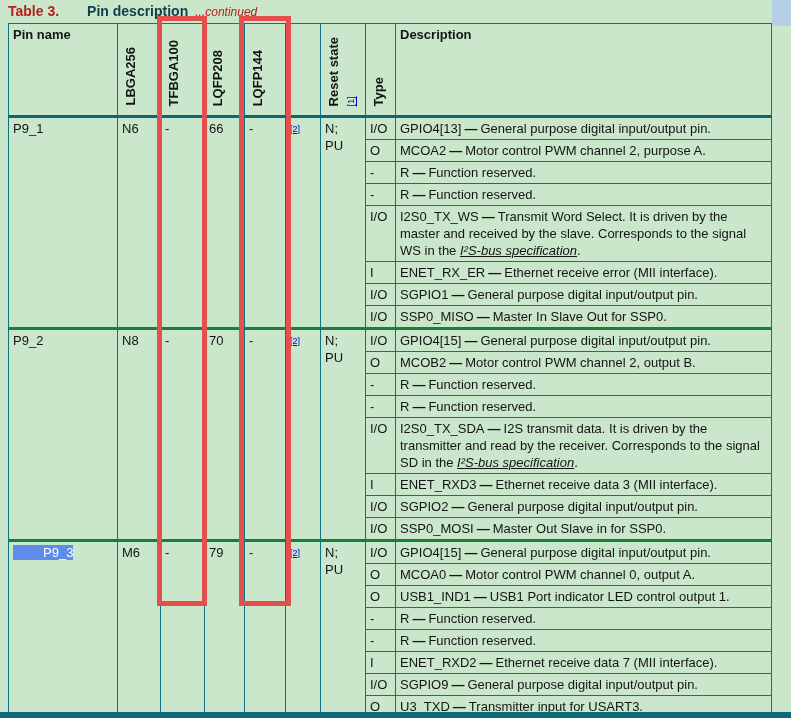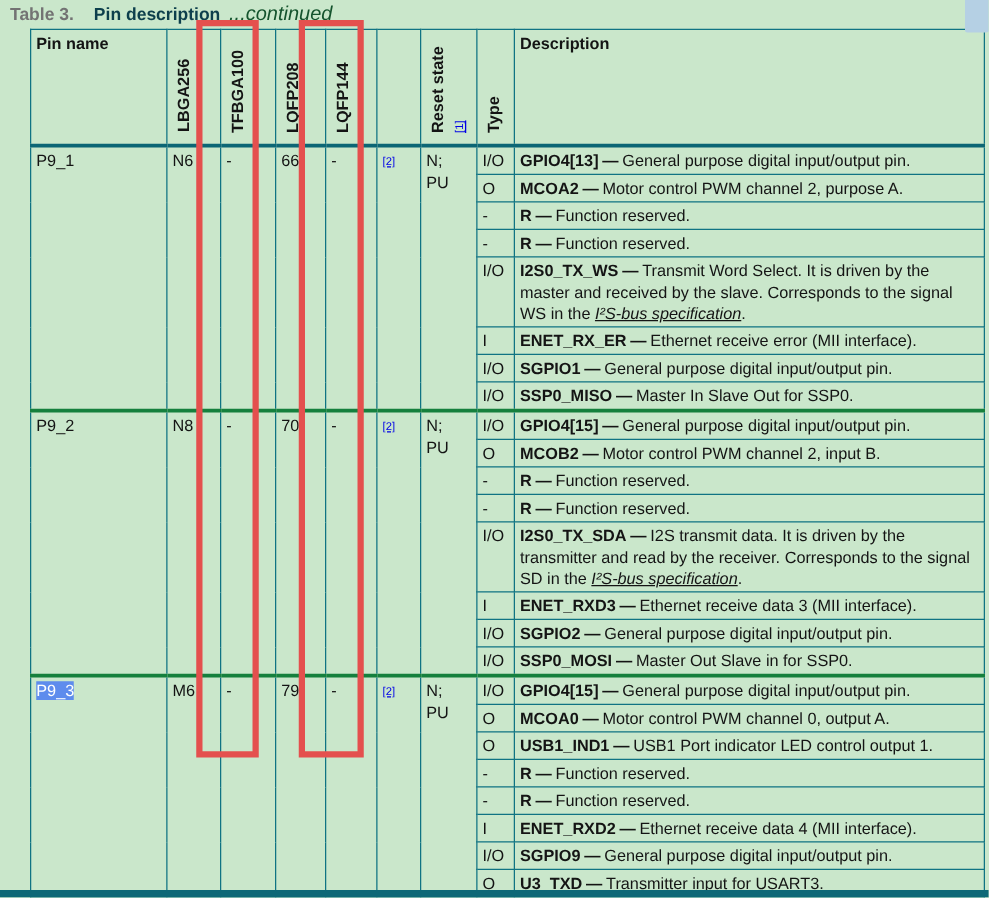--- a/index.html
+++ b/index.html
@@ -2,48 +2,48 @@
 <html><head>
 <meta charset="utf-8">
 <style>
   html,body { margin:0; padding:0; }
   body {
     width:791px; height:718px; overflow:hidden; position:relative;
     background:#cae7cb; font-family:"Liberation Sans", sans-serif; color:#141414;
   }
   
   .title { position:absolute; left:8px; top:3px; font-size:14px; white-space:nowrap; }
-  .t-label { color:#737373; font-weight:bold; }
-  .t-name  { color:#0d3f4c; font-weight:bold; margin-left:16px; }
-  .t-cont  { color:#14532d; font-style:italic; font-size:16px; margin-left:7px; }
+  .t-label { color:#b91c1c; font-weight:bold; }
+  .t-name  { color:#0d3f4c; font-weight:bold; margin-left:28px; }
+  .t-cont  { color:#b91c1c; font-style:italic; font-size:12px; margin-left:7px; }
 
   
   table.pins {
-    position:absolute; left:24px; top:23px; width:763px;
+    position:absolute; left:8px; top:23px; width:763px;
     border-collapse:collapse; table-layout:fixed;
   }
   td, th {
     border:1px solid #0f7383; vertical-align:top; text-align:left;
     padding:2px 2px 2px 4px; font-size:13px; line-height:17px;
     overflow:hidden; font-weight:normal; color:#141414;
   }
   thead th { height:86px; border-bottom:3px solid #0c6675; font-weight:bold; }
   th.h-rot { vertical-align:bottom; padding:0 0 5px 4px; }
   .vert {
     writing-mode:vertical-rl; transform:rotate(180deg);
     white-space:nowrap; font-weight:bold; display:inline-block;
   }
   tr.group-start > td { border-top:3px solid #15803d; }
   td.c-reset { white-space:pre-line; }
   td.c-fn { padding-top:1px; }
   .fnlink { color:#0000e6; font-size:9px; text-decoration:underline; font-weight:normal; }
-  .sig  { font-weight:bold; }
+  .sig  { font-weight:normal; }
   .dash { font-weight:bold; margin:0 3px; }
   .it   { font-style:italic;text-decoration:underline; }
-  .sel  { background:#5e8ced; color:#ffffff; }
+  .sel  { background:#5e8ced; color:#ffffff;padding-left:30px; }
 
   
   .hl {
     position:absolute; border:5px solid #e4504e; box-sizing:border-box;
     background:transparent; pointer-events:none; z-index:5;
   }
   #hl-tfbga { left:157px; top:16px; width:50px;  height:590px; }
   #hl-lqfp  { left:239px; top:16px; width:52px;  height:590px; }
   .bottom-bar {
     position:absolute; left:0; top:712px; width:791px; height:6px;
@@ -138,21 +138,21 @@
         <td rowspan="8">70</td>
         <td rowspan="8">-</td>
         <td class="c-fn" rowspan="8"><a class="fnlink" href="#">[2]</a></td>
         <td class="c-reset" rowspan="8">N;
 PU</td>
         <td class="c-type">I/O</td>
         <td class="c-desc"><span class="sig">GPIO4[15]</span><span class="dash">—</span><span>General purpose digital input/output pin.</span></td>
       </tr>
       <tr>
         <td class="c-type">O</td>
-        <td class="c-desc"><span class="sig">MCOB2</span><span class="dash">—</span><span>Motor control PWM channel 2, input B.</span></td>
+        <td class="c-desc"><span class="sig">MCOB2</span><span class="dash">—</span><span>Motor control PWM channel 2, output B.</span></td>
       </tr>
       <tr>
         <td class="c-type">-</td>
         <td class="c-desc"><span class="sig">R</span><span class="dash">—</span><span>Function reserved.</span></td>
       </tr>
       <tr>
         <td class="c-type">-</td>
         <td class="c-desc"><span class="sig">R</span><span class="dash">—</span><span>Function reserved.</span></td>
       </tr>
       <tr>
@@ -194,21 +194,21 @@
       <tr>
         <td class="c-type">-</td>
         <td class="c-desc"><span class="sig">R</span><span class="dash">—</span><span>Function reserved.</span></td>
       </tr>
       <tr>
         <td class="c-type">-</td>
         <td class="c-desc"><span class="sig">R</span><span class="dash">—</span><span>Function reserved.</span></td>
       </tr>
       <tr>
         <td class="c-type">I</td>
-        <td class="c-desc"><span class="sig">ENET_RXD2</span><span class="dash">—</span><span>Ethernet receive data 4 (MII interface).</span></td>
+        <td class="c-desc"><span class="sig">ENET_RXD2</span><span class="dash">—</span><span>Ethernet receive data 7 (MII interface).</span></td>
       </tr>
       <tr>
         <td class="c-type">I/O</td>
         <td class="c-desc"><span class="sig">SGPIO9</span><span class="dash">—</span><span>General purpose digital input/output pin.</span></td>
       </tr>
       <tr>
         <td class="c-type">O</td>
         <td class="c-desc"><span class="sig">U3_TXD</span><span class="dash">—</span><span>Transmitter input for USART3.</span></td>
       </tr>
     </tbody>

